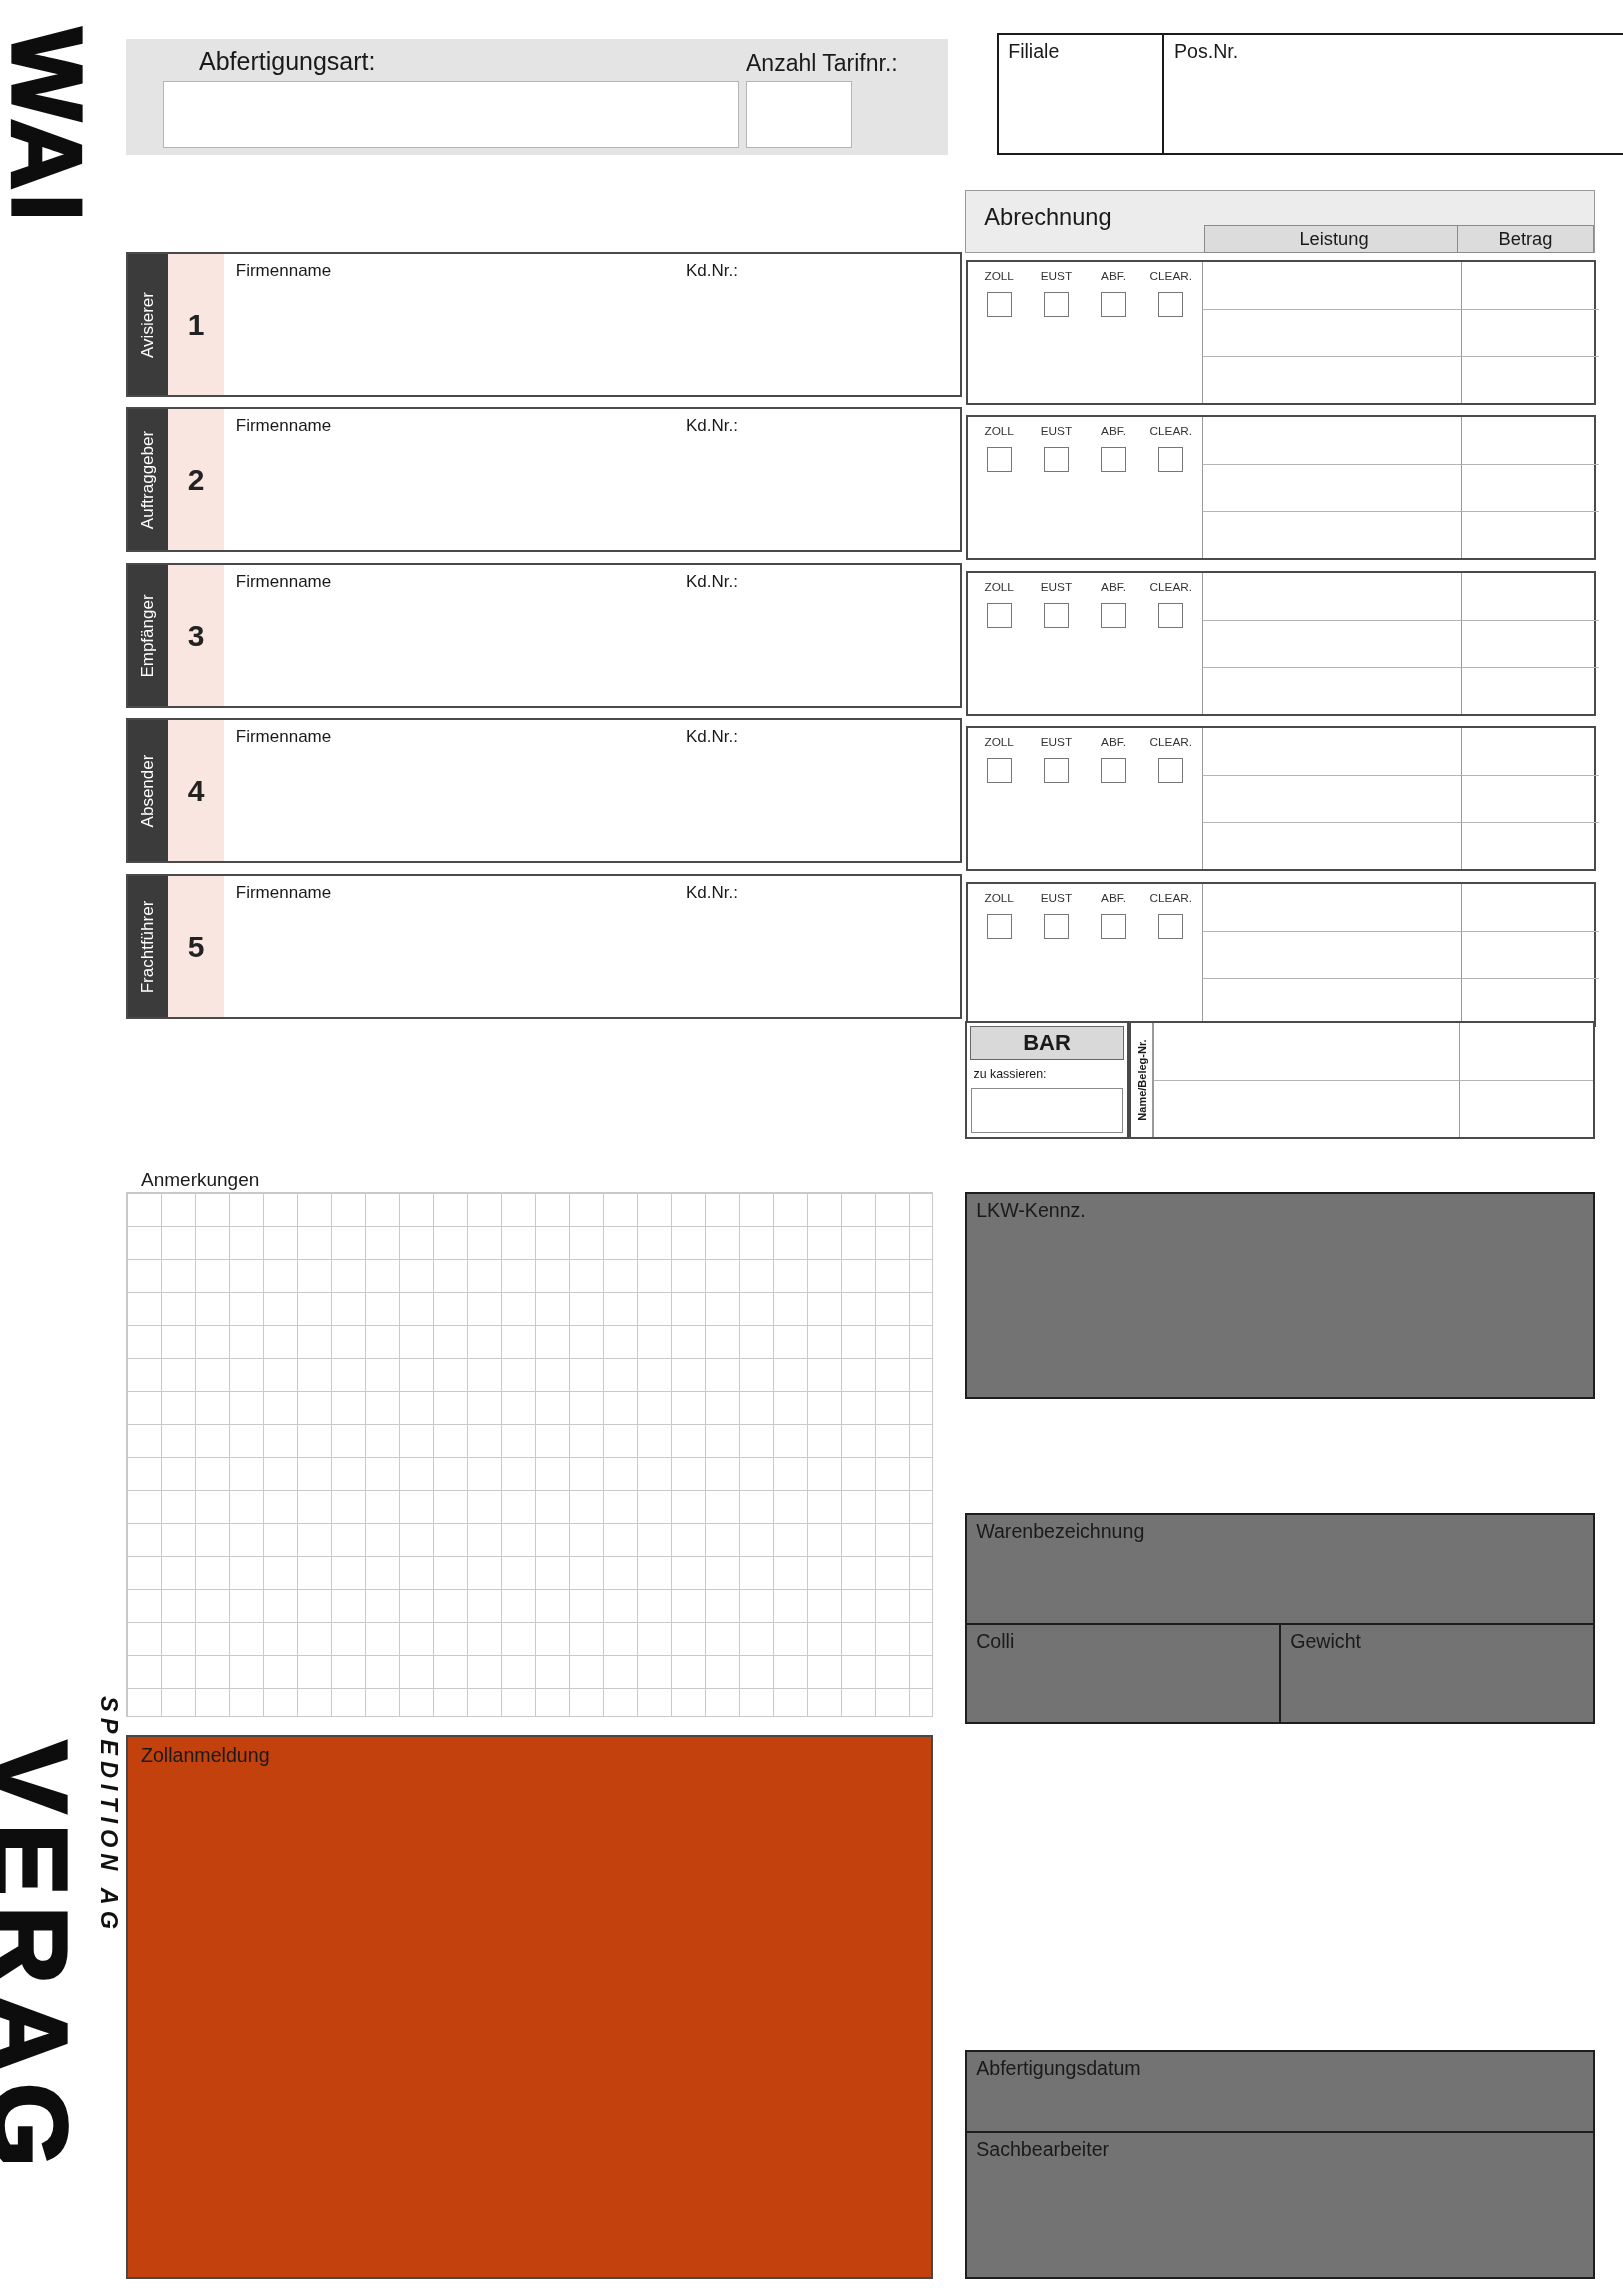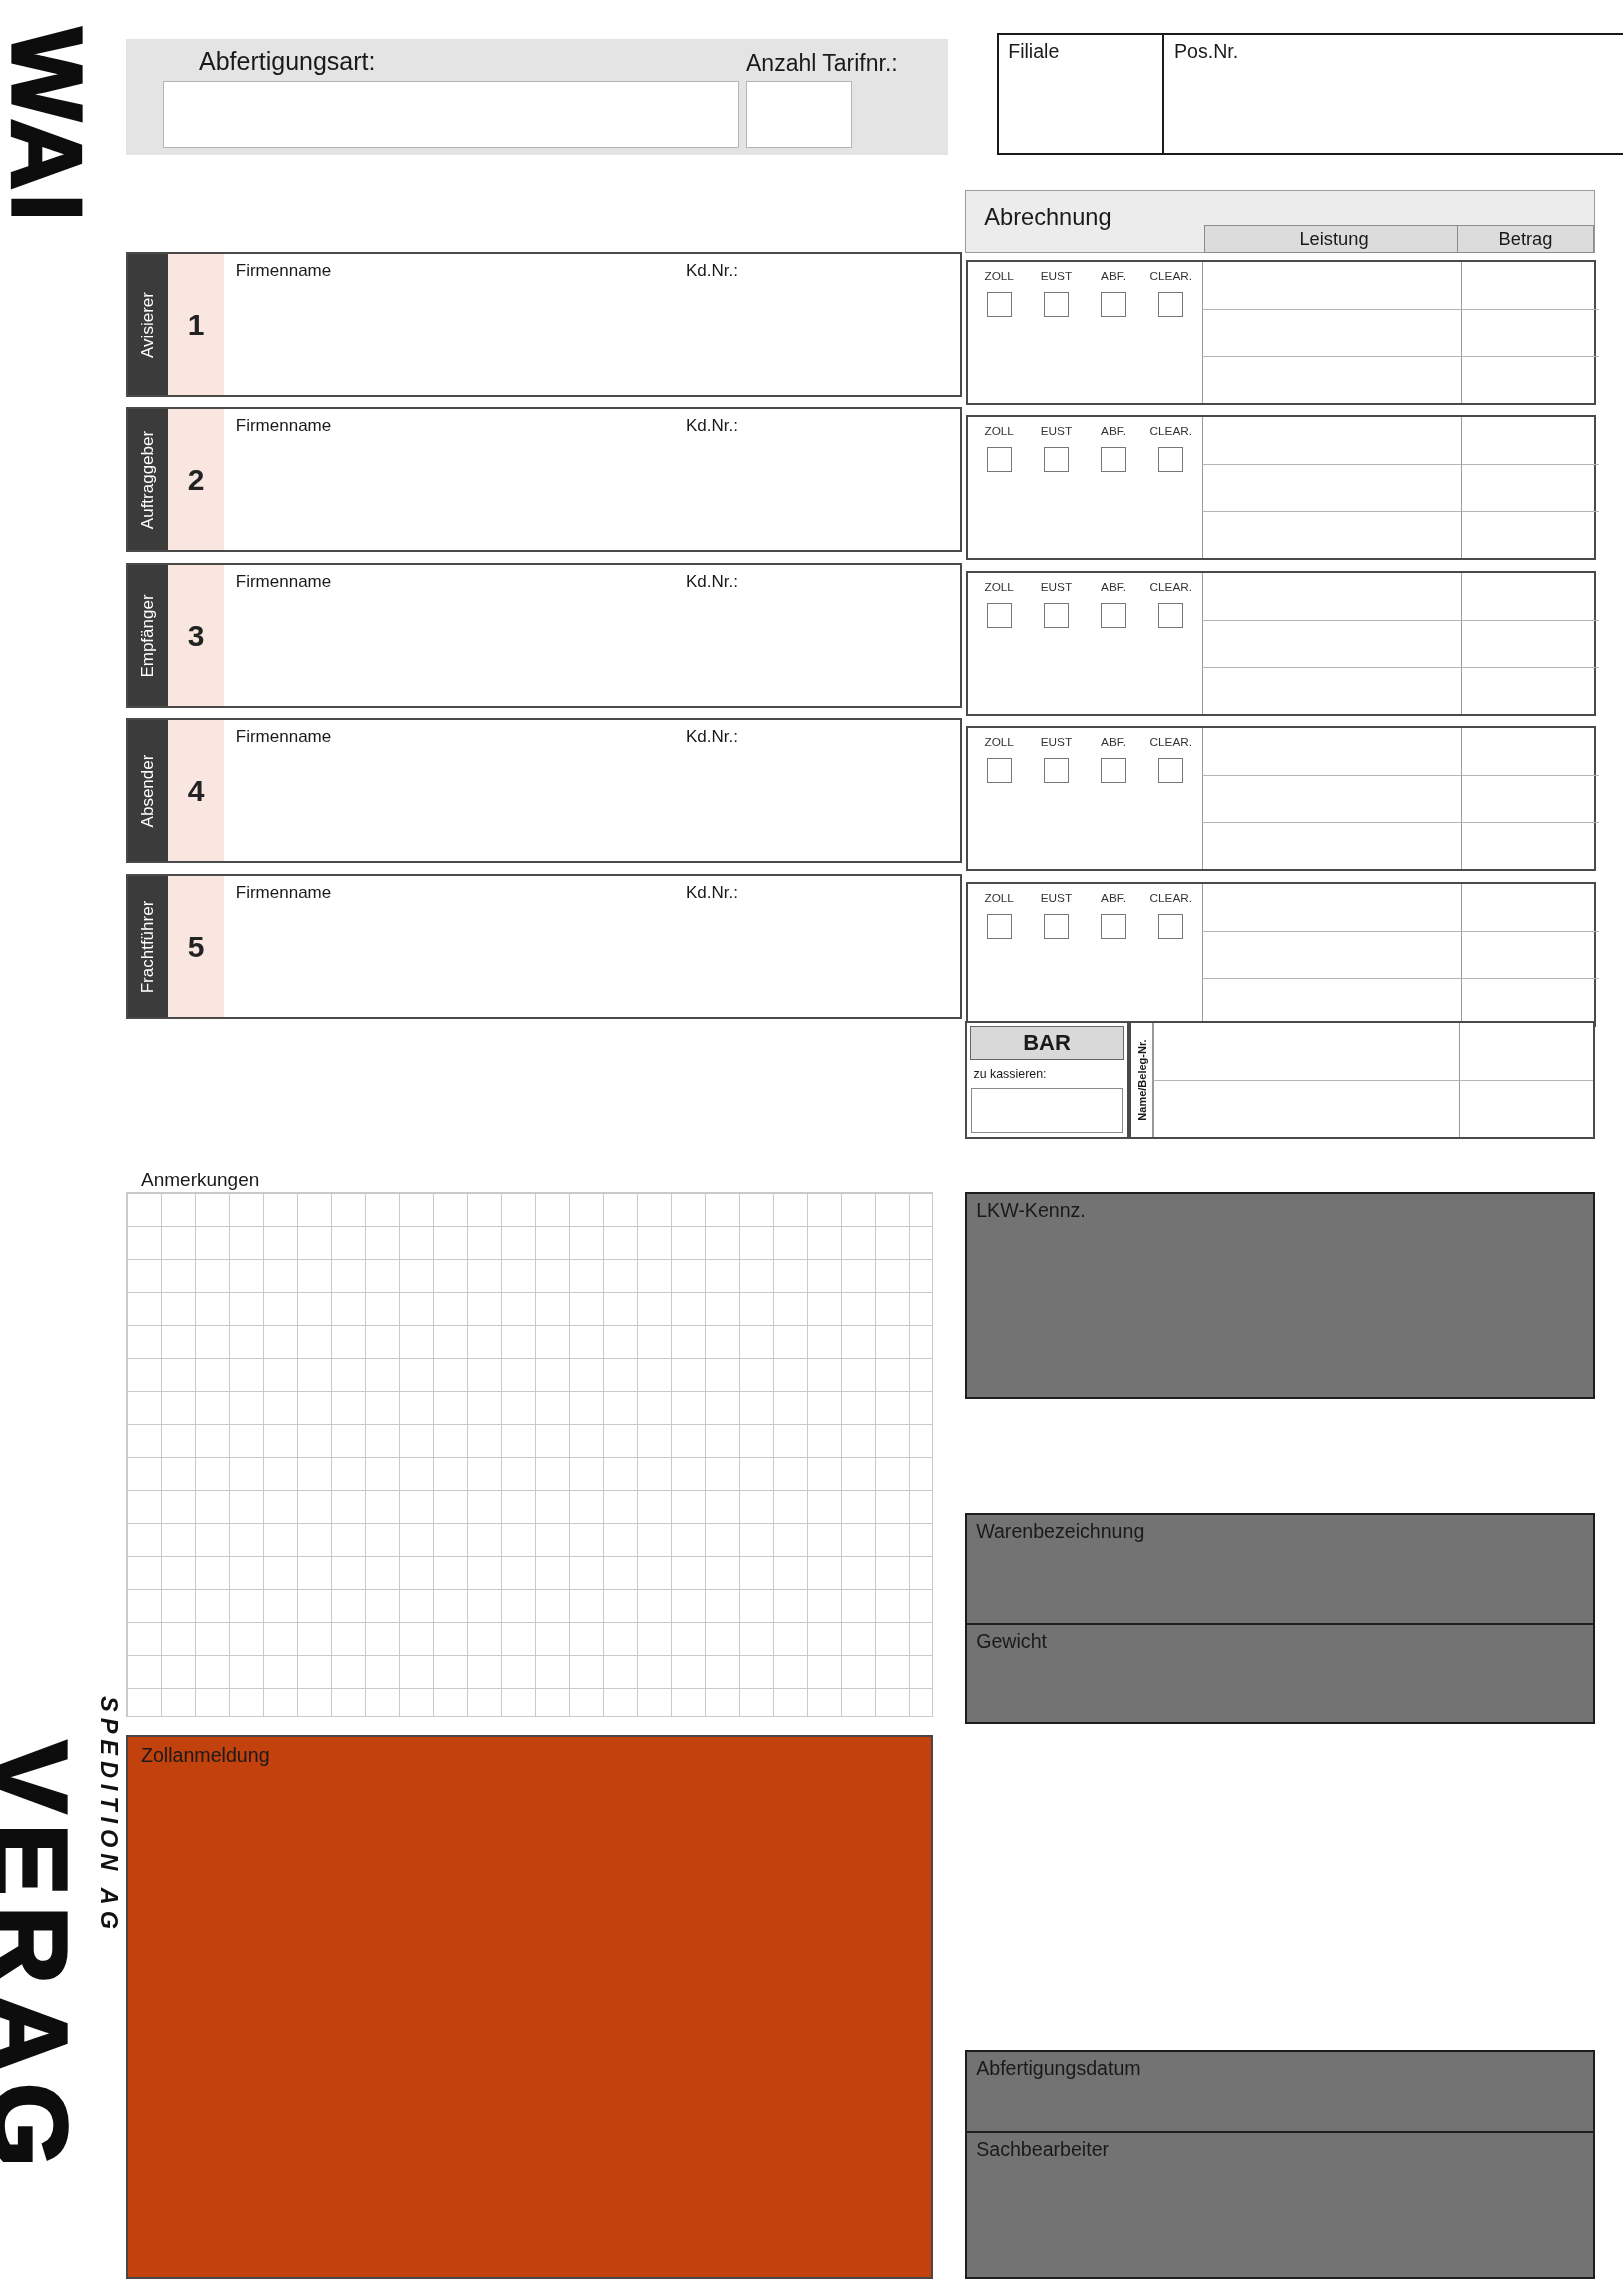--- a/index.html
+++ b/index.html
@@ -352,20 +352,23 @@
 <div class="abs anm-grid"></div>
 
 <div class="abs box lkw-box">
   <div class="abs cell-label lkw-label">LKW-Kennz.</div>
 </div>
 
 <div class="abs box waren-box">
   <div class="abs cell-label waren-label">Warenbezeichnung</div>
   <div class="split-row">
     <div class="split-cell">
+      <span class="cell-label">Colli</span>
+    </div>
+    <div class="split-cell">
       <span class="cell-label">Gewicht</span>
     </div>
   </div>
 </div>
 
 <div class="abs zoll-box">
   <div class="abs zoll-label">Zollanmeldung</div>
 </div>
 
 <div class="abs box abfert-box">

